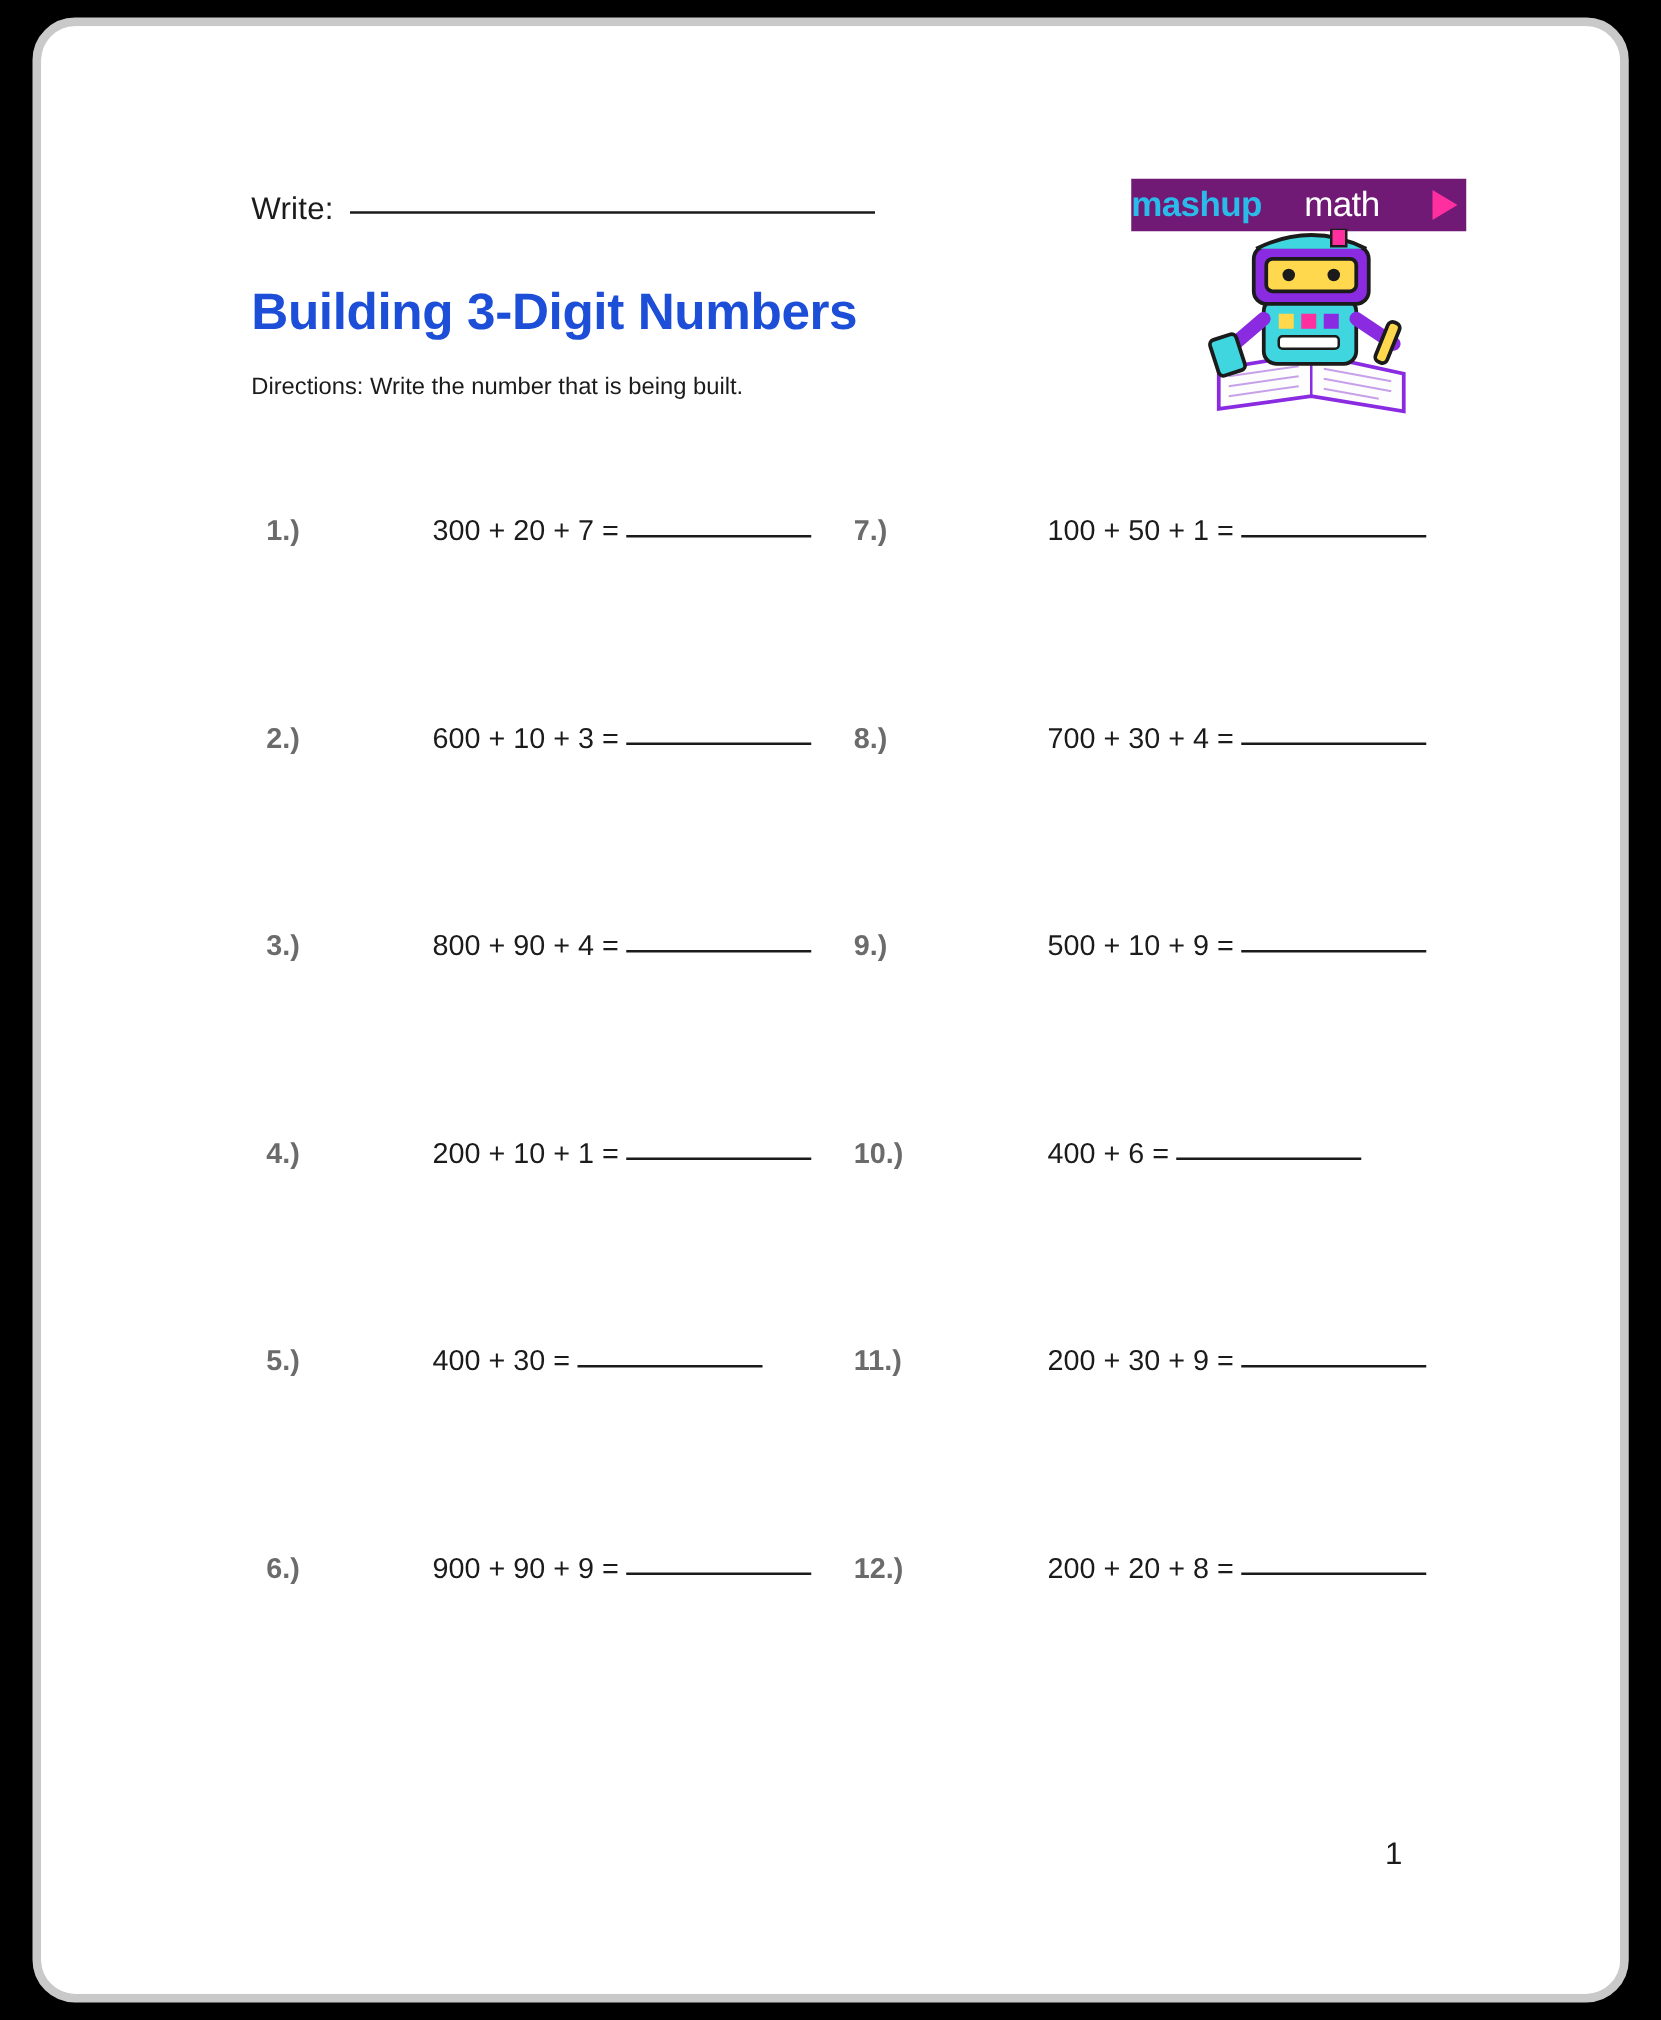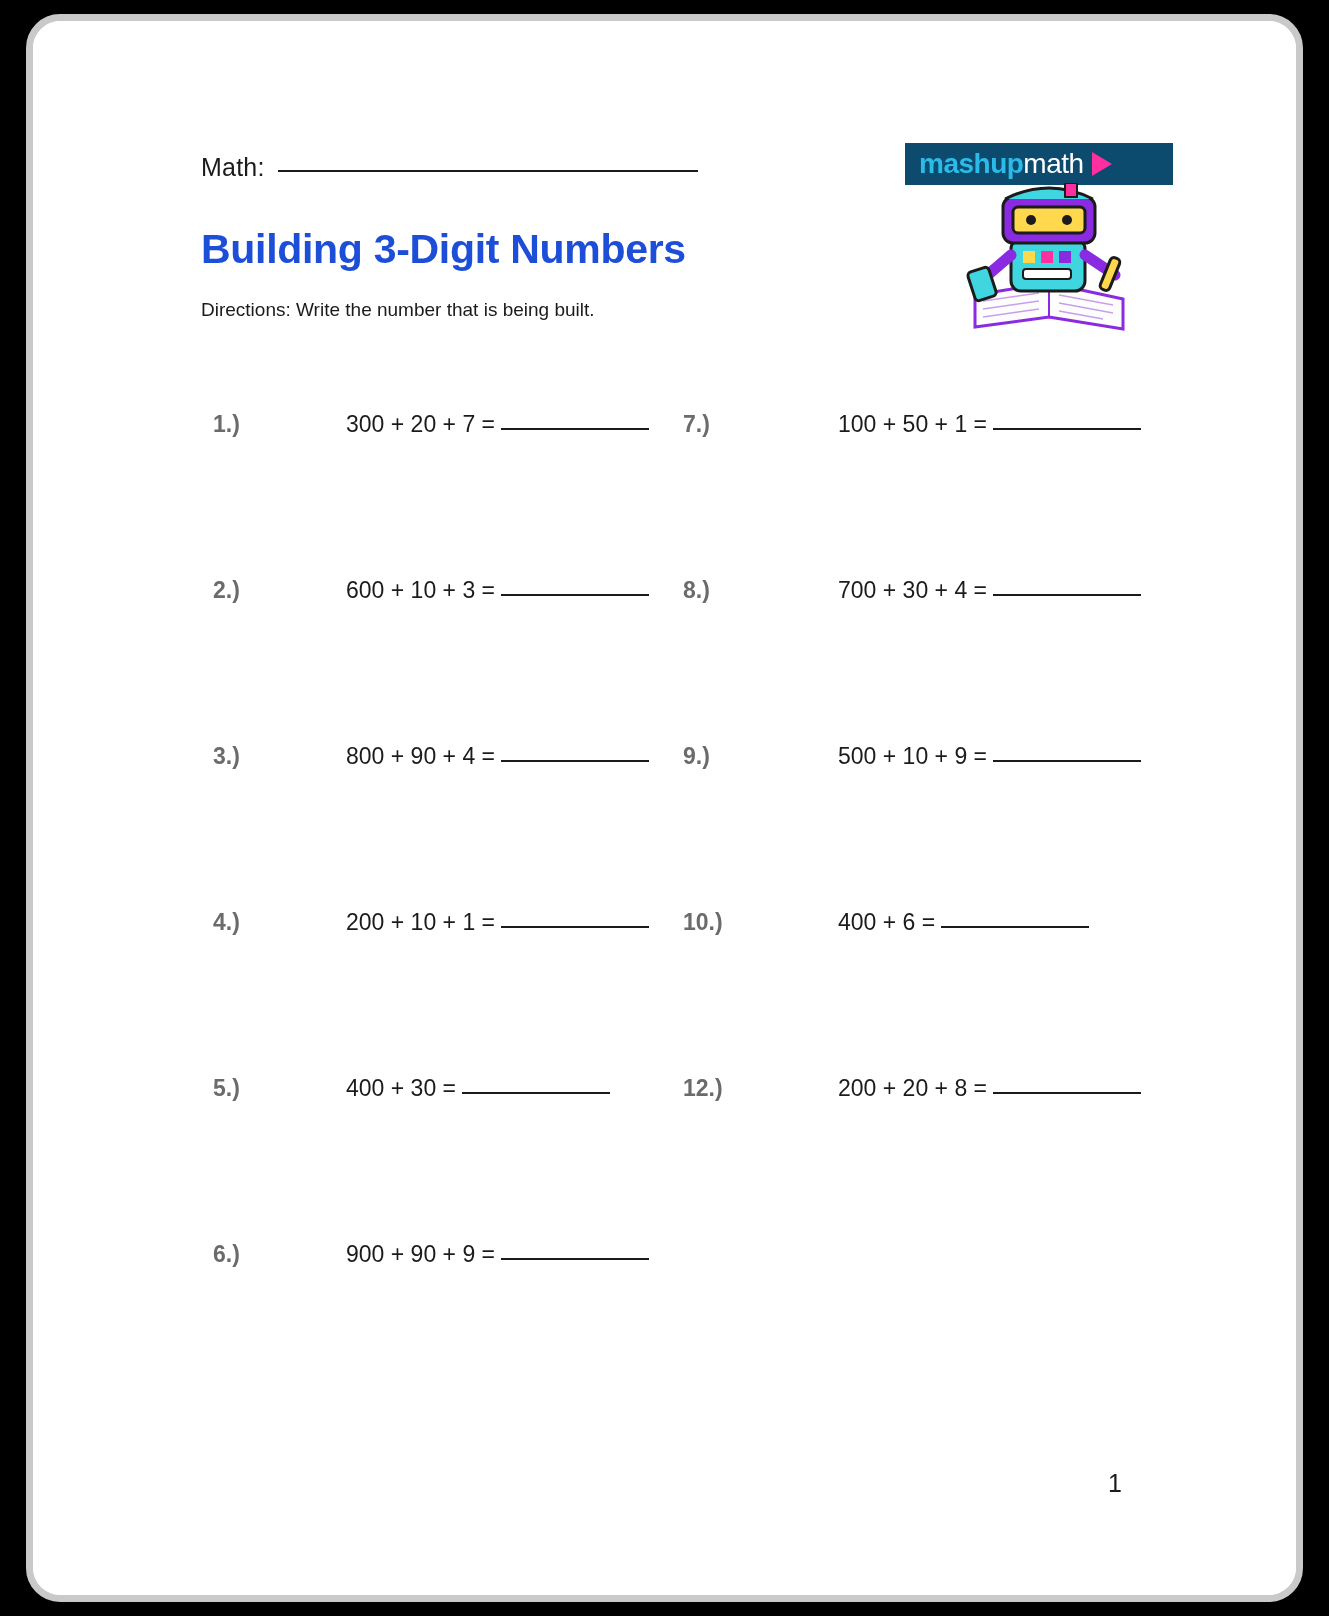--- a/index.html
+++ b/index.html
@@ -69,25 +69,25 @@
   }
   .directions b { font-weight: normal; }
 
   
   .logo-box {
     position: absolute;
     left: 872px;
     top: 122px;
     width: 268px;
     height: 42px;
-    background: #0c4a6e;
+    background: #701a75;
     display: flex;
     align-items: center;
-    padding-left: 14px;
     box-sizing: border-box;
+    gap: 34px;
   }
   .logo-mash { color: #2bbbe8; font-size: 28px; font-weight: bold; letter-spacing: -0.5px; }
   .logo-math { color: #ffffff; font-size: 28px; font-weight: normal; letter-spacing: -0.5px; }
   .logo-tri {
     width: 0; height: 0;
     border-left: 20px solid #ff2fa0;
     border-top: 12px solid transparent;
     border-bottom: 12px solid transparent;
     margin-left: 8px;
   }
@@ -169,21 +169,21 @@
     color: #1b1b1b;
   }
 </style>
 </head>
 <body>
 
 <div class="page-frame">
   <div class="sheet">
 
     <div class="name-row">
-      <span class="name-label">Math:</span>
+      <span class="name-label">Write:</span>
       <span class="name-line"></span>
     </div>
 
     <div class="title">Building 3-Digit Numbers</div>
 
     <div class="directions">
       <b>Directions:</b>
       <span>Write the number that is being built.</span>
     </div>
 
@@ -290,20 +290,26 @@
           </span>
         </div>
 
         <div class="prob">
           <span class="prob-num wide">10.)</span>
           <span class="prob-body">
             <span>400 + 6 =</span><span class="blank"></span>
           </span>
         </div>
 
+        <div class="prob">
+          <span class="prob-num wide">11.)</span>
+          <span class="prob-body">
+            <span>200 + 30 + 9 =</span><span class="blank"></span>
+          </span>
+        </div>
 
         <div class="prob">
           <span class="prob-num wide">12.)</span>
           <span class="prob-body">
             <span>200 + 20 + 8 =</span><span class="blank"></span>
           </span>
         </div>
 
       </div>
     </div>

